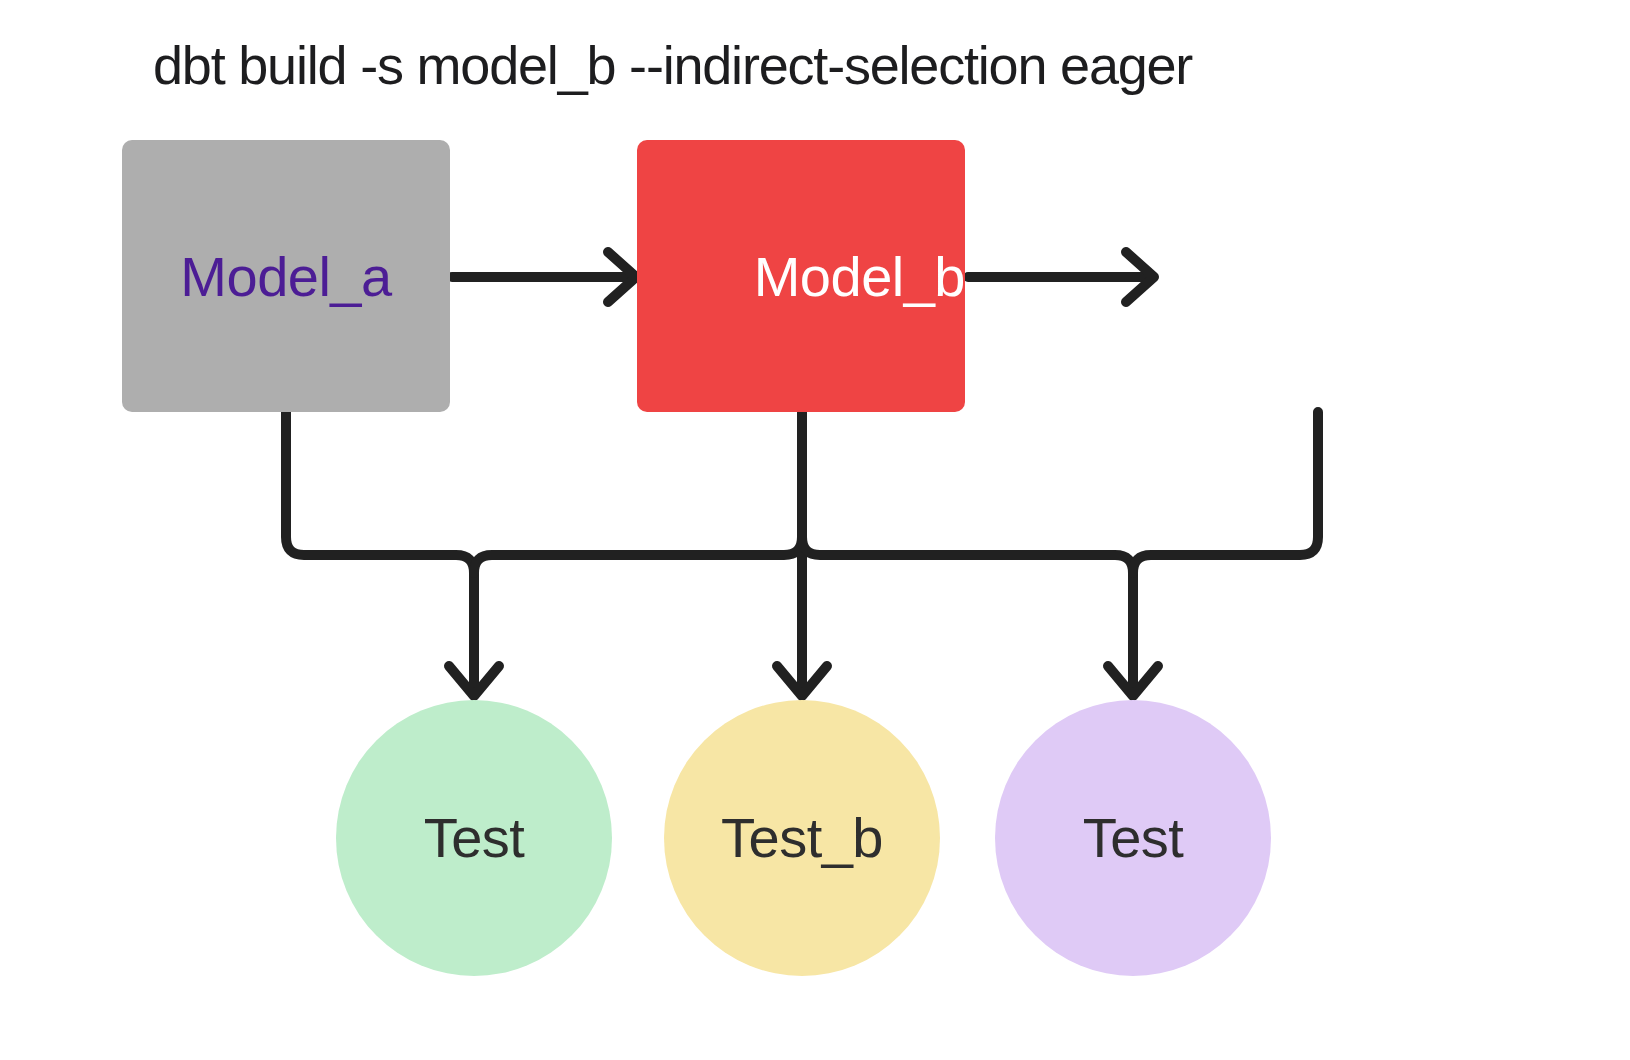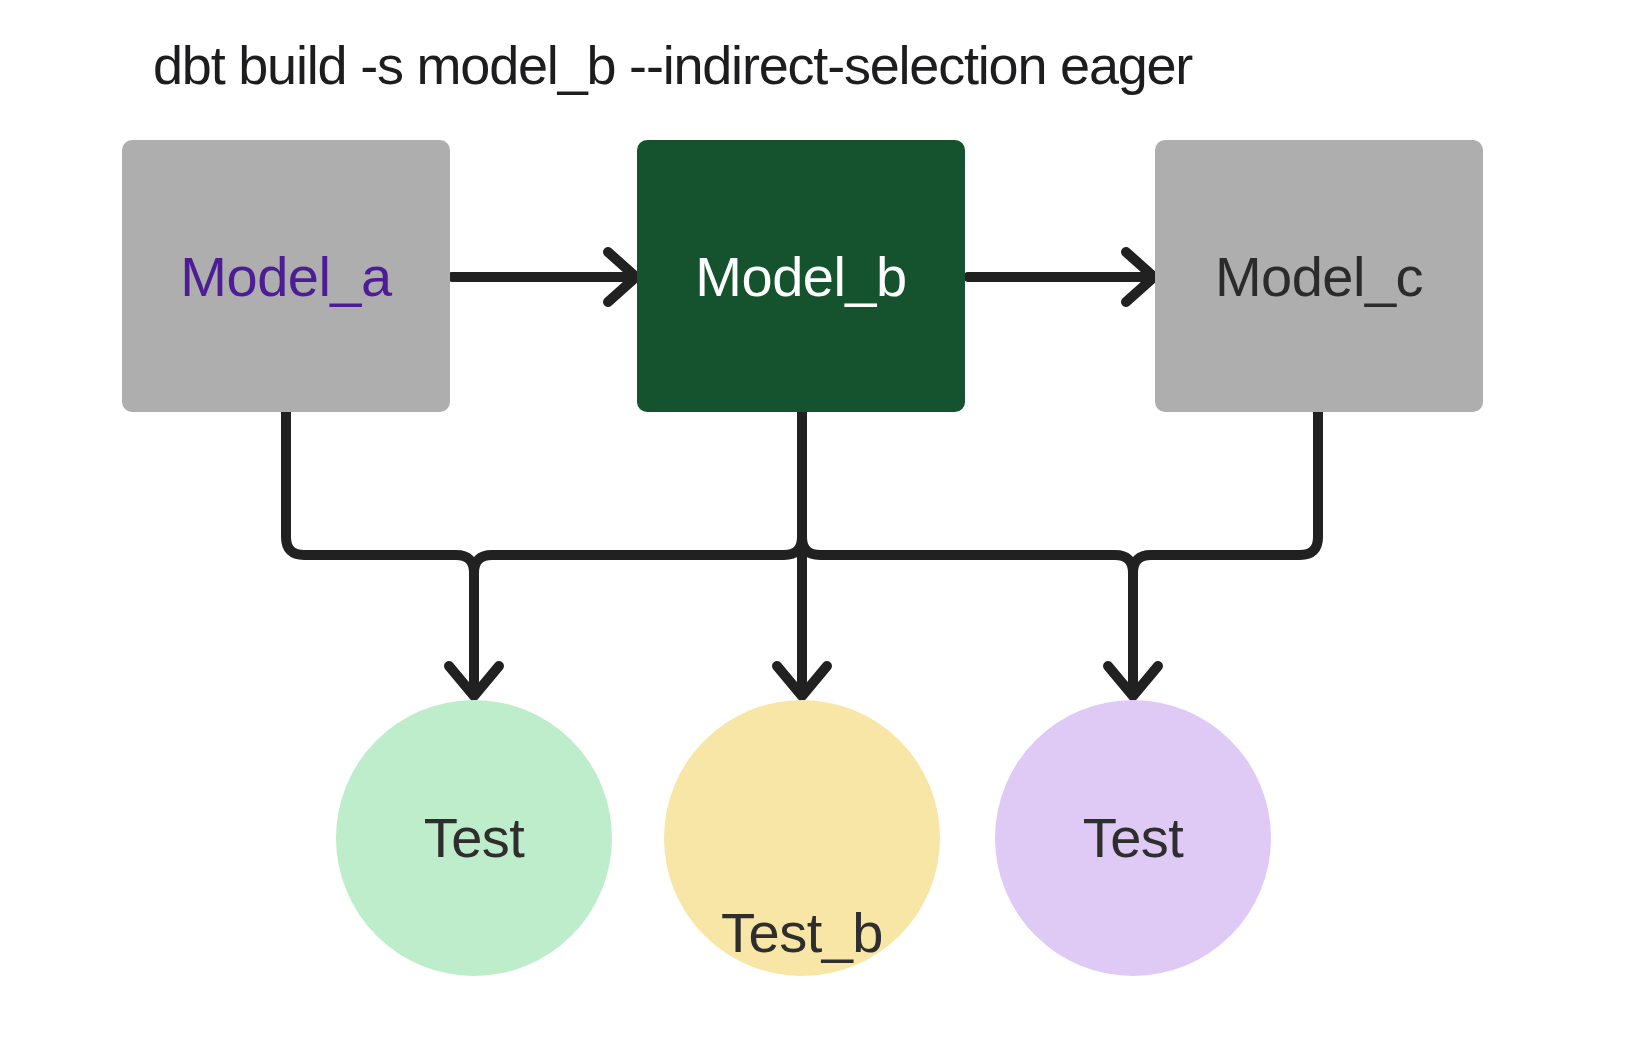--- a/index.html
+++ b/index.html
@@ -96,33 +96,30 @@
       <path d="M449 666 L474 696 L499 666"></path>
       <path d="M777 666 L802 696 L827 666"></path>
       <path d="M1108 666 L1133 696 L1158 666"></path>
     </g>
   </svg>
 
   <div id="node-model-a" class="node box" style="background-color: rgb(174, 174, 174); color: #4c1d95;">
     <span class="label-line">Model_a</span>
   </div>
 
-  <div id="node-model-b" class="node box" style="background-color: #14532d; color: rgb(255, 255, 255);">
+  <div id="node-model-b" class="node box" style="background-color: #ef4444; color: rgb(255, 255, 255); justify-content: flex-end;">
     <span class="label-line">Model_b</span>
   </div>
 
-  <div id="node-model-c" class="node box" style="background-color: rgb(174, 174, 174); color: rgb(43, 43, 43);">
-    <span class="label-line">Model_c</span>
-  </div>
 
   <div id="node-test-ab" class="node circle" style="background-color: rgb(190, 237, 203); color: rgb(46, 46, 46);">
     <span class="label-line">Test</span>
   </div>
 
-  <div id="node-test-b" class="node circle" style="background-color: rgb(247, 230, 165); color: rgb(46, 46, 46); justify-content: flex-end;">
+  <div id="node-test-b" class="node circle" style="background-color: rgb(247, 230, 165); color: rgb(46, 46, 46);">
     <span class="label-line">Test_b</span>
     <span class="label-line"></span>
   </div>
 
   <div id="node-test-bc" class="node circle" style="background-color: rgb(223, 202, 246); color: rgb(46, 46, 46);">
     <span class="label-line">Test</span>
   </div>
 
 </div>
 

